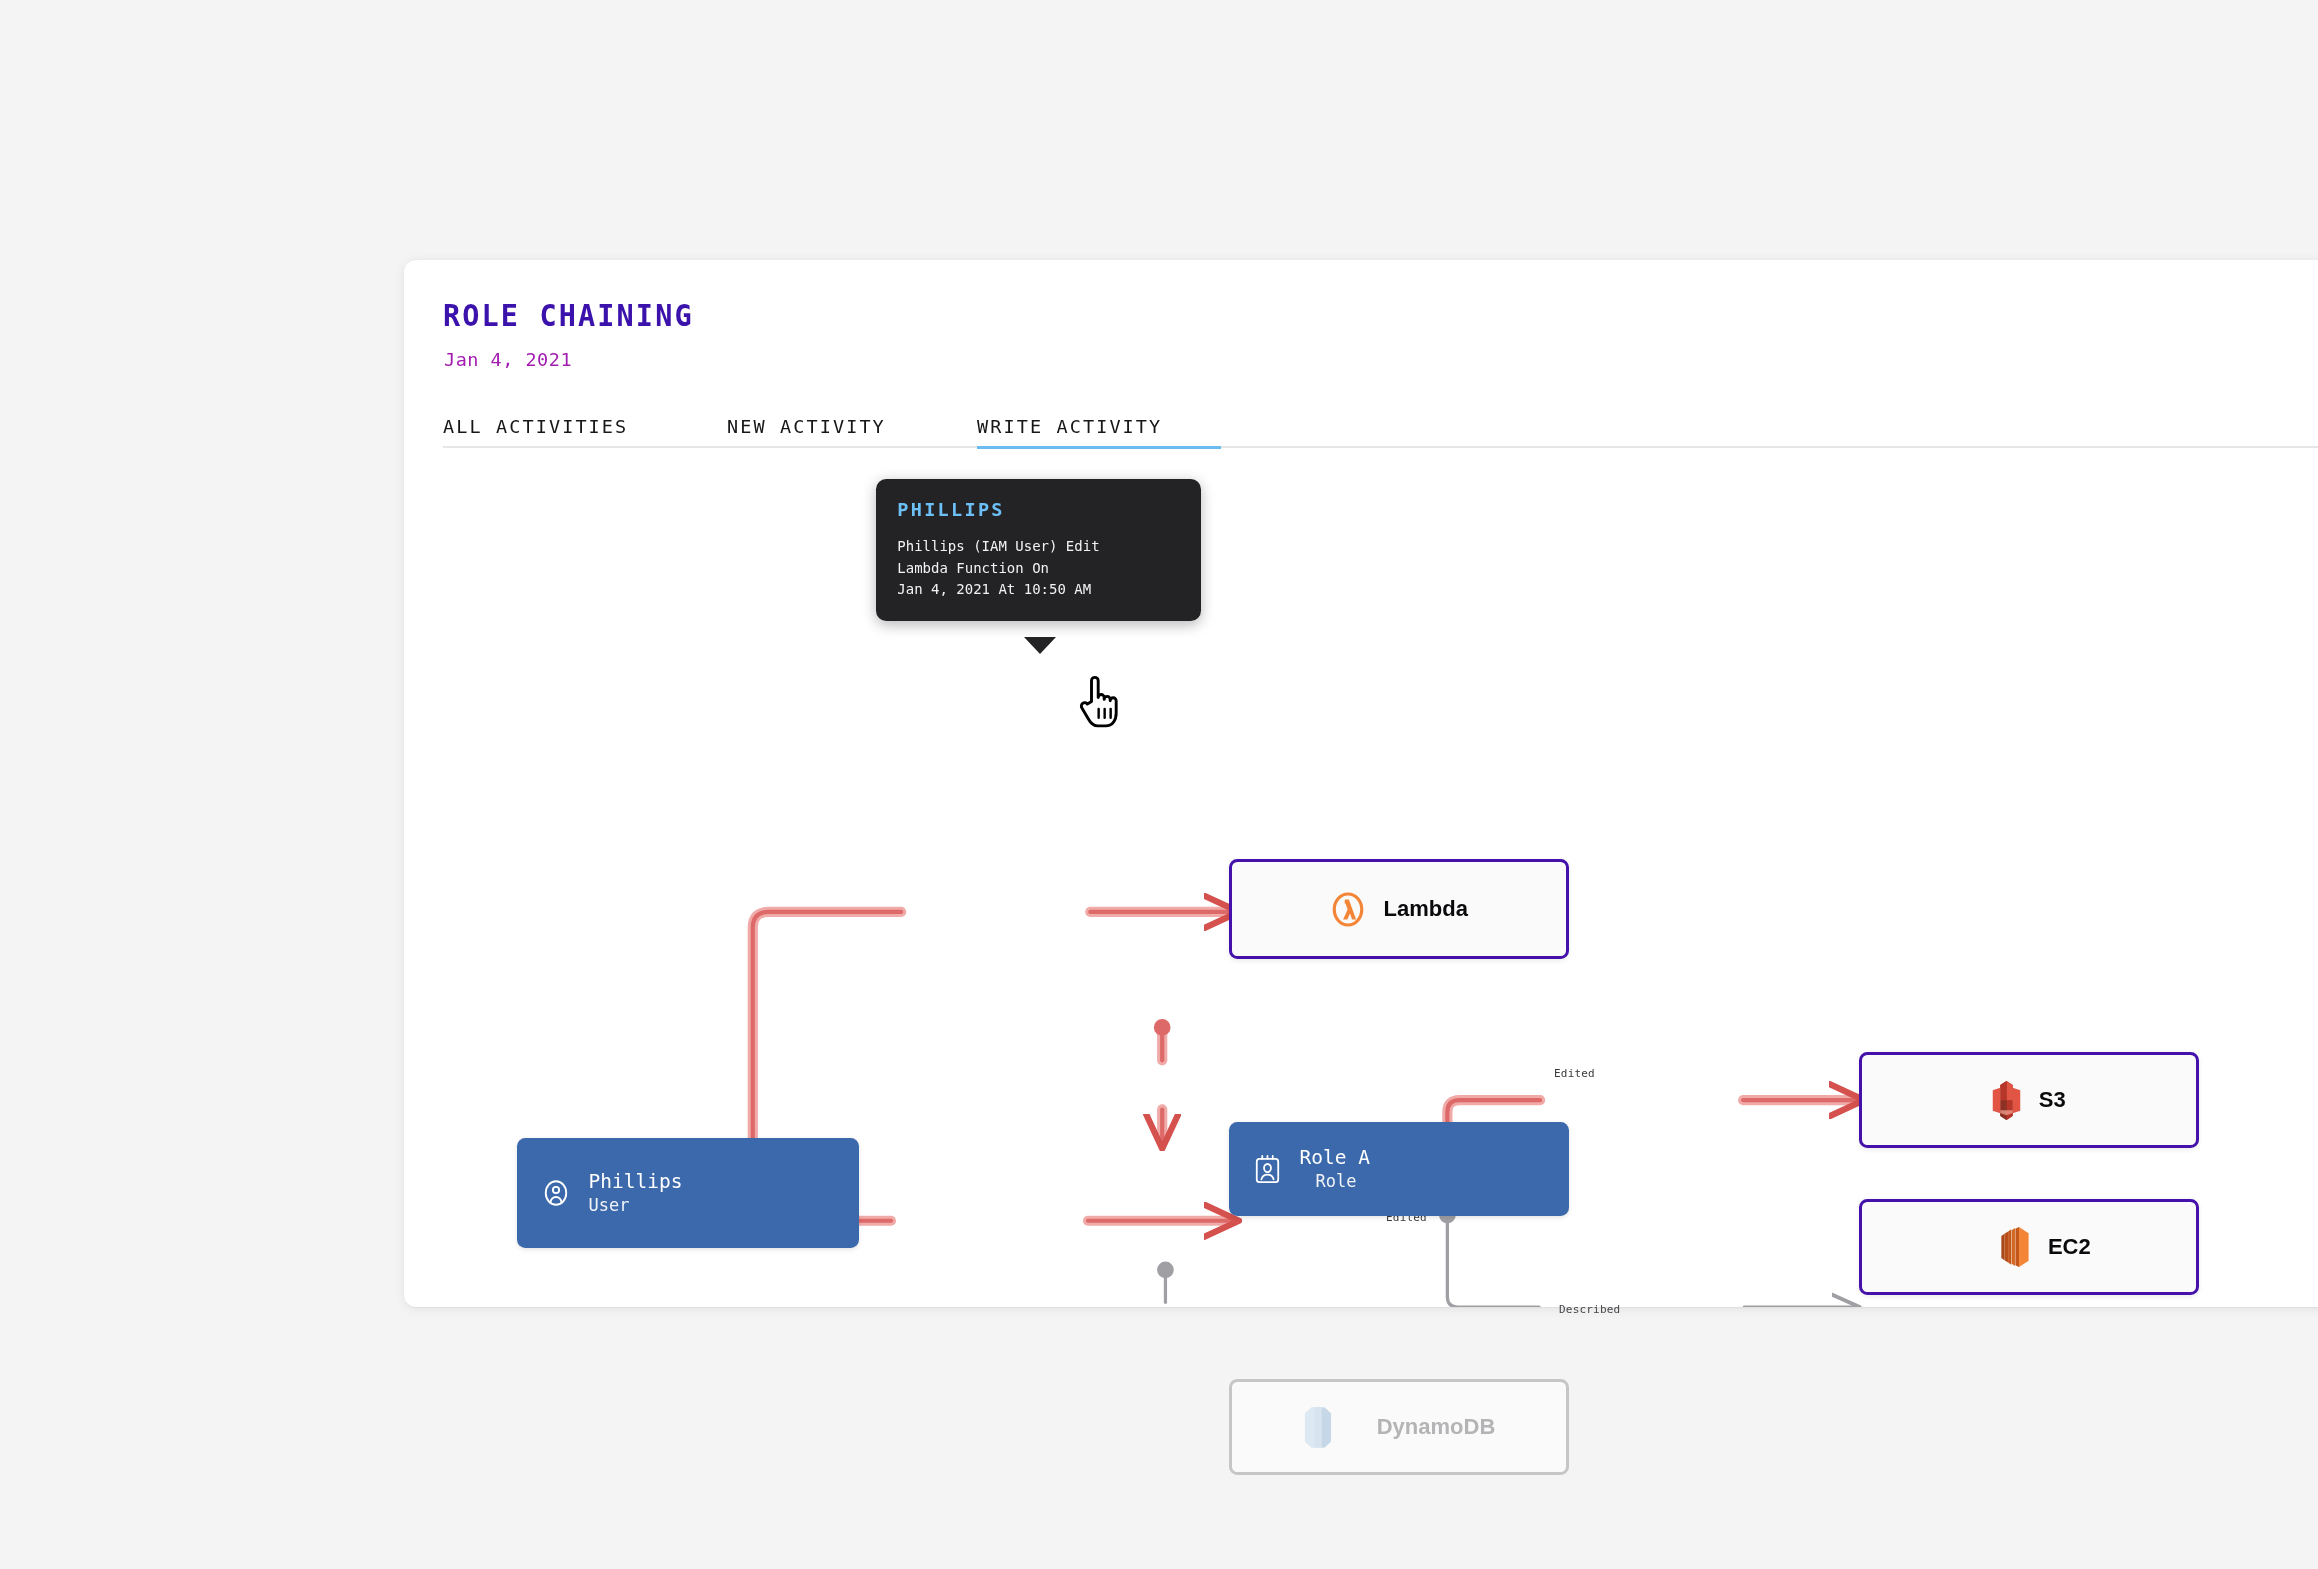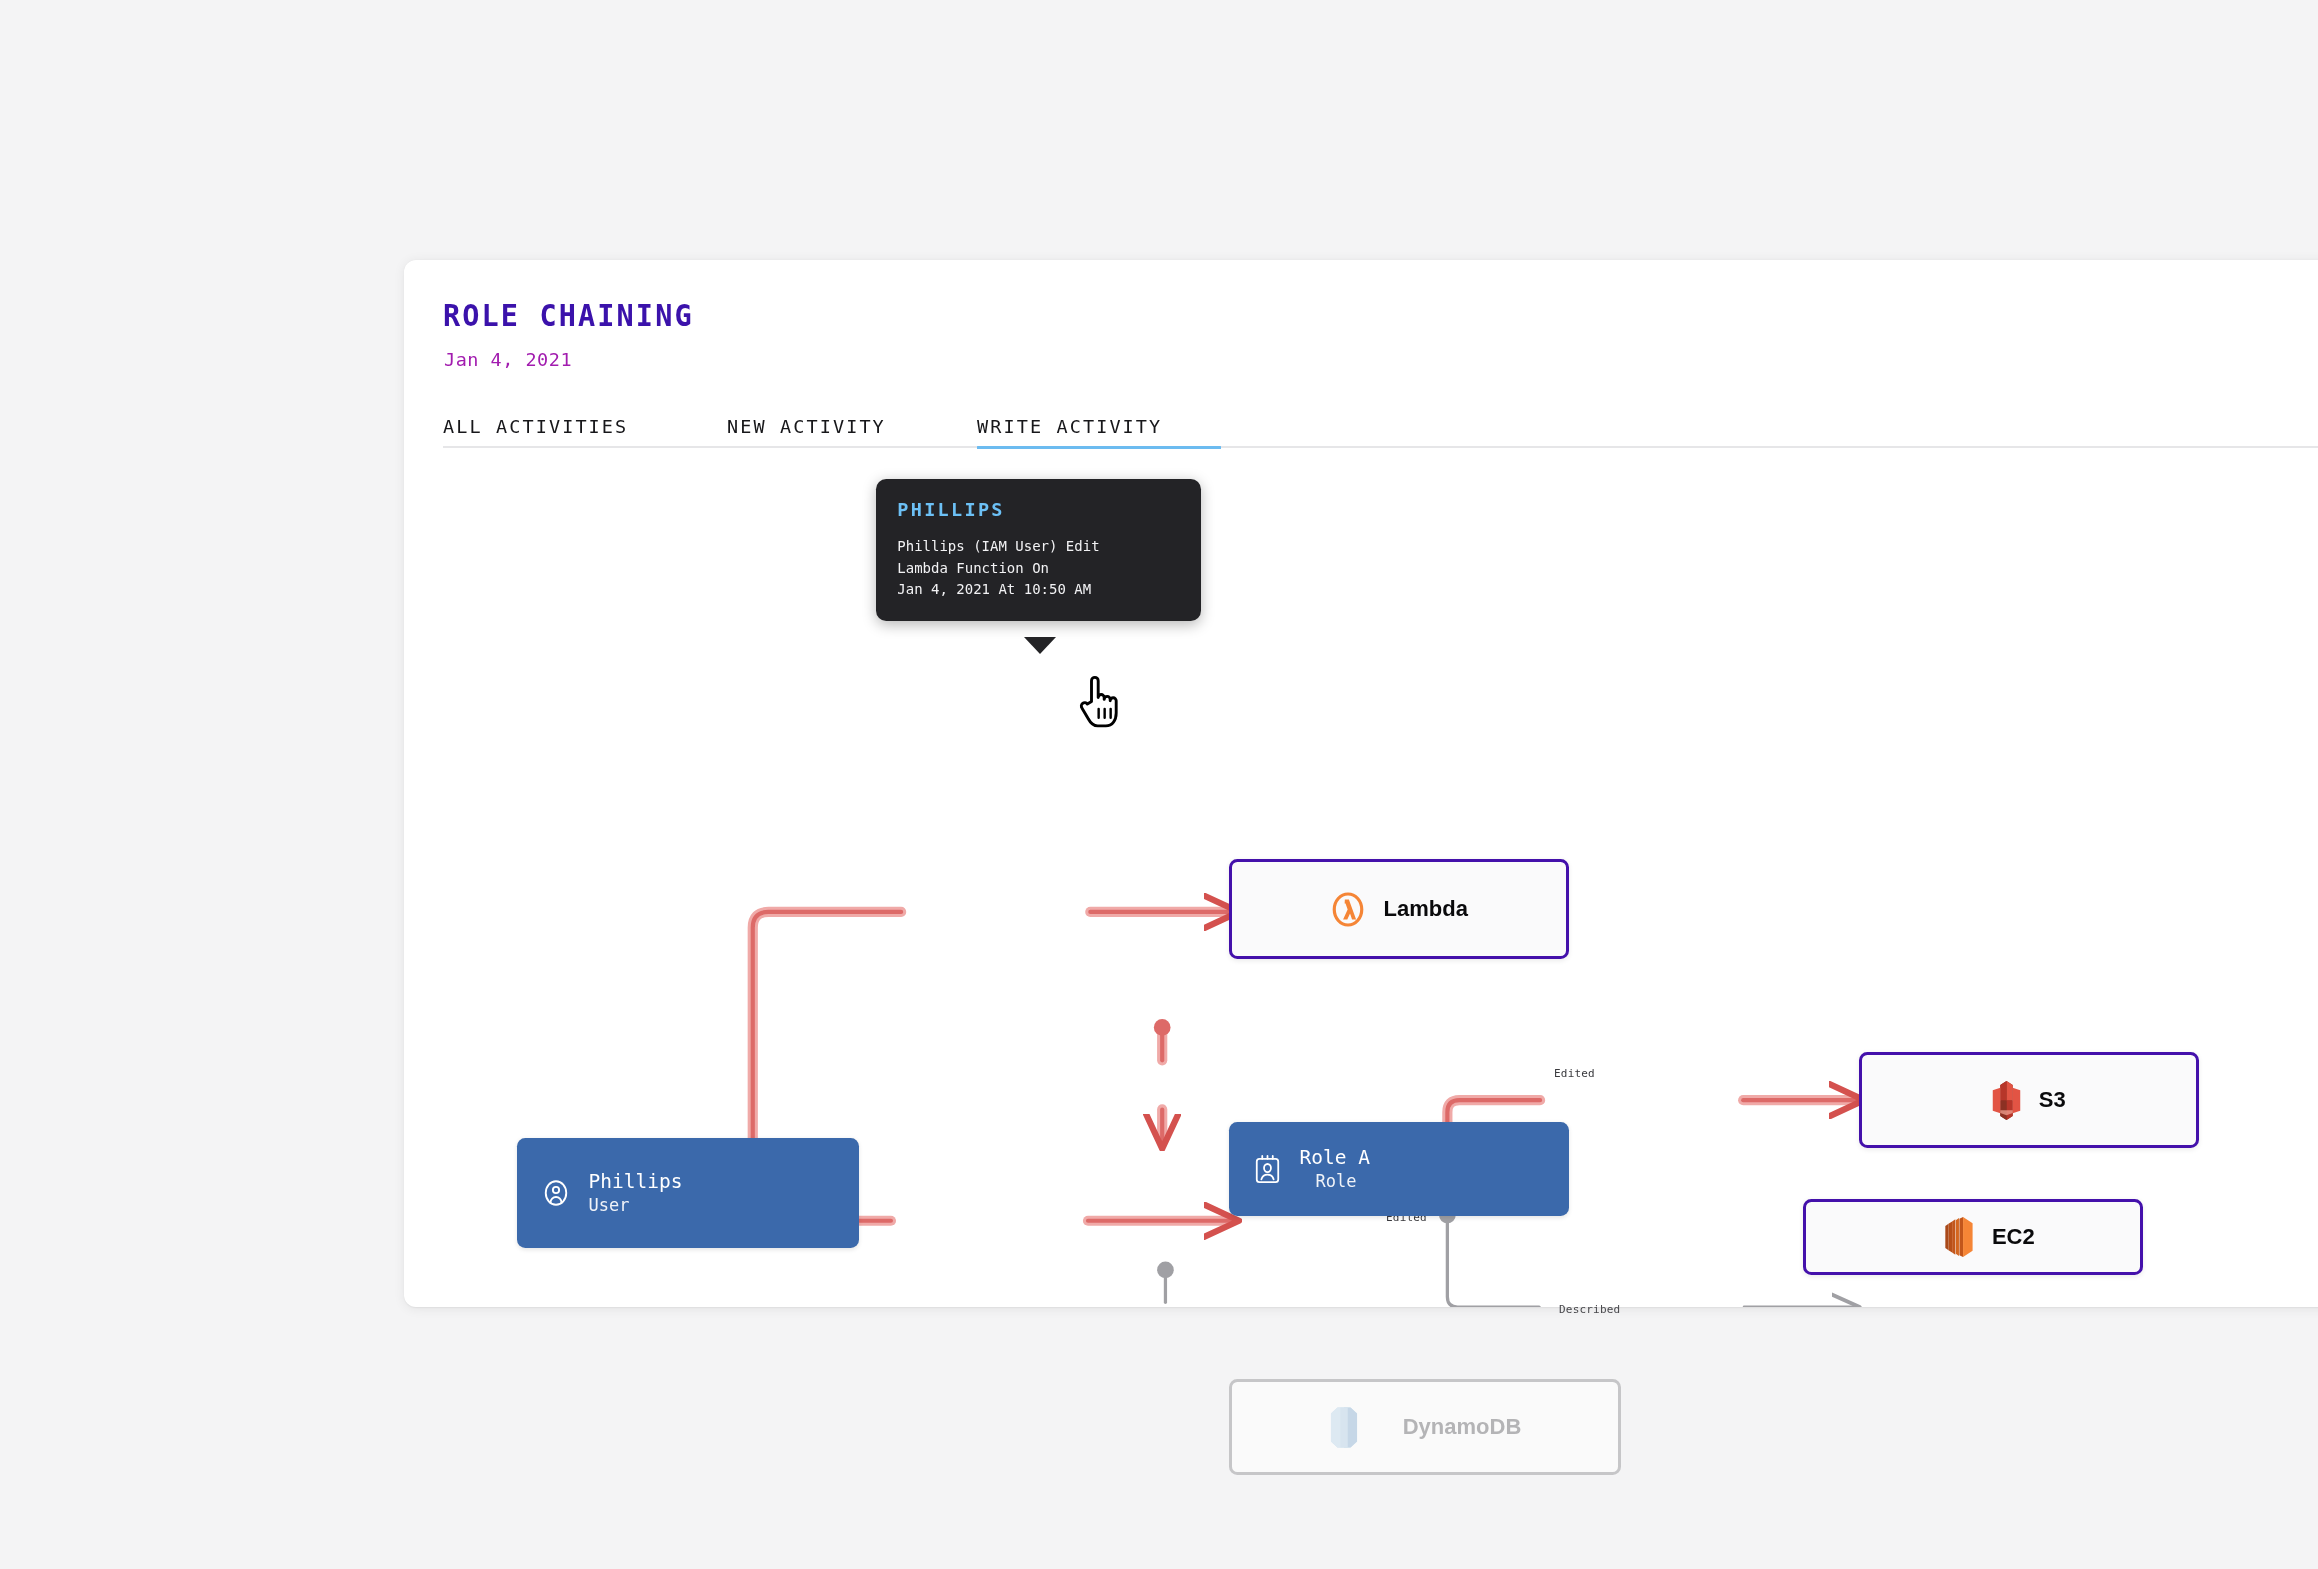--- a/index.html
+++ b/index.html
@@ -342,35 +342,35 @@
           <polygon points="9,4.5 16,0 16,22 9,22" fill="#b7362a"></polygon>
           <polygon points="9,22 16,22 16,44 9,39.5" fill="#8c3123"></polygon>
           <polygon points="0.5,10.5 9,7.5 9,36.5 0.5,33.5" fill="#e25444"></polygon>
           <polygon points="31.5,10.5 23,7.5 23,36.5 31.5,33.5" fill="#e25444"></polygon>
           <polygon points="9,33 23,33 23,36 16,38.5 9,36" fill="#f0a090" opacity="0.75"></polygon>
         </svg>
       </span>
       <span class="node-title">S3</span>
     </div>
 
-    <div class="node node-svc" style="left:1399px; top:939px; width:340px; height:76px;padding-left:32px;">
+    <div class="node node-svc" style="left:1455px; top:939px; width:340px; height:96px;padding-left:32px;">
       <span class="icon-wrap svc-icon">
         <svg width="31" height="40" viewBox="0 0 34 44">
           <polygon points="10,5 13.5,2.5 13.5,41.5 10,39" fill="#c2561b"></polygon>
           <polygon points="14,3.5 17.5,1 17.5,43 14,40.5" fill="#d4661f"></polygon>
           <polygon points="18,2 22,0 22,44 18,42" fill="#c2561b"></polygon>
           <polygon points="22,0 32.5,7 32.5,37 22,44" fill="#f58536"></polygon>
           <polygon points="6,7.5 10,5 10,39 6,36.5" fill="#b84f18"></polygon>
           <polygon points="2.5,10 6,7.5 6,36.5 2.5,34" fill="#a9491a"></polygon>
         </svg>
       </span>
       <span class="node-title">EC2</span>
     </div>
 
-    <div class="node node-svc is-disabled" style="left:825px; top:1119px; width:392px; height:96px;gap:44px;">
+    <div class="node node-svc is-disabled" style="left:825px; top:1119px; width:340px; height:96px;gap:44px;">
       <span class="icon-wrap svc-icon">
         <svg width="30" height="41" viewBox="0 0 32 44">
           <polygon points="9,0.5 23,0.5 30,7 30,37 23,43.5 9,43.5 2,37 2,7" fill="#9cc0de"></polygon>
           <polygon points="9,0.5 16,0.5 16,43.5 9,43.5 2,37 2,7" fill="#b6d2e8"></polygon>
           <polygon points="16,0.5 23,0.5 30,7 30,37 23,43.5 16,43.5" fill="#7fa9cd"></polygon>
           <polygon points="12,0.5 20,0.5 20,43.5 12,43.5" fill="#a8c8e2"></polygon>
         </svg>
       </span>
       <span class="node-title">DynamoDB</span>
     </div>

